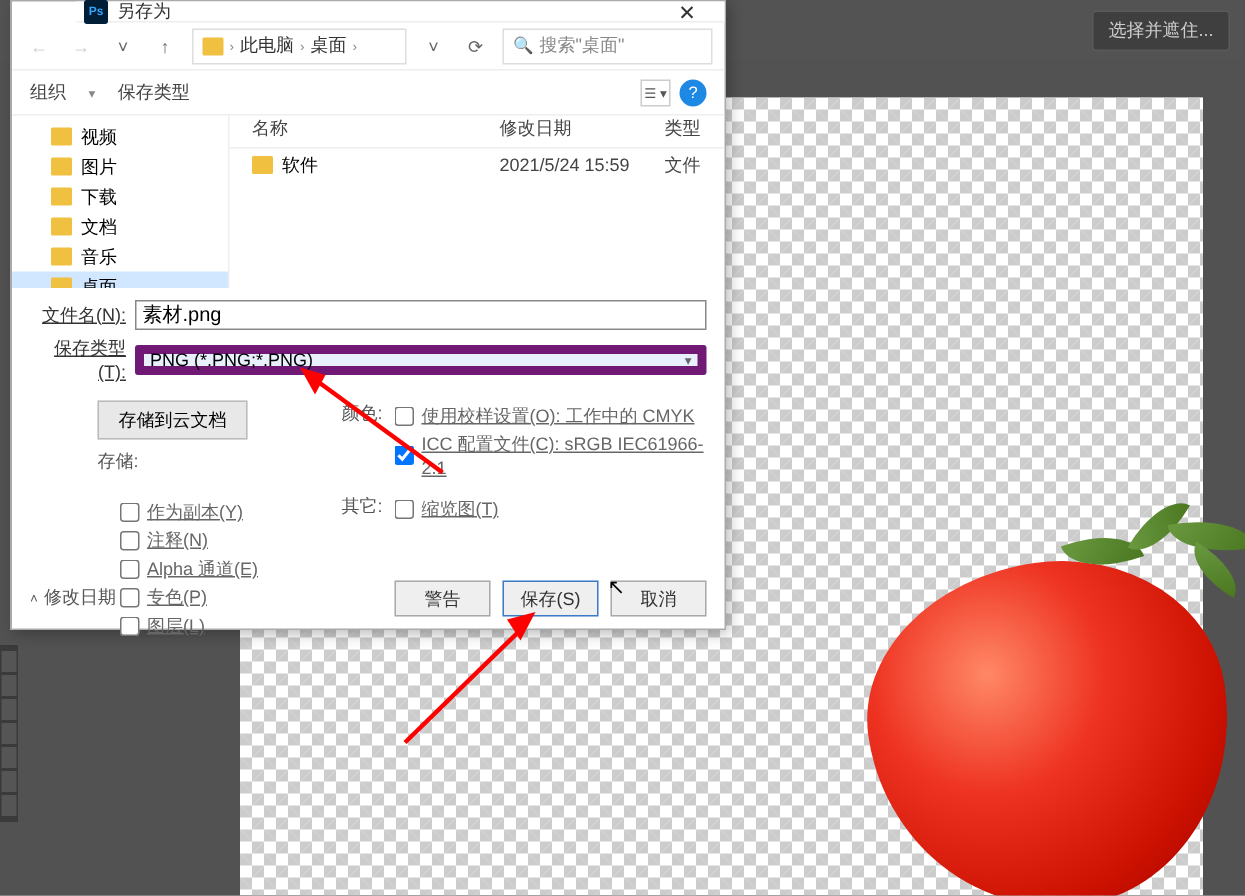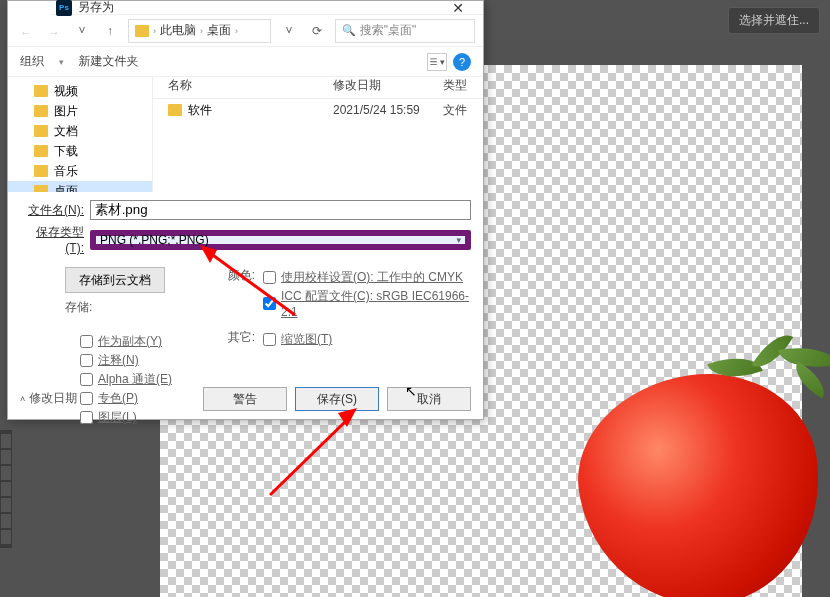--- a/index.html
+++ b/index.html
@@ -97,21 +97,21 @@
     .option-label { color: #555; margin-bottom: 17px; padding-left: 45px; }
     .checkbox-row { display: flex; align-items: center; gap: 5px; margin: 2px 0 2px 60px; color: #666; text-decoration: underline; }
     .checkbox-row input { margin: 0; }
     .options-right { flex: 1; }
     .right-group { display: flex; gap: 8px; margin-bottom: 4px; }
     .right-label { width: 30px; text-align: right; color: #555; }
     .right-opts { flex: 1; }
     .right-opts .checkbox-row { margin-left: 0; }
     
     .button-row { position: absolute; bottom: 8px; right: 12px; display: flex; gap: 8px; }
-    .button-row .btn { width: 84px; height: 24px; border: 1px solid #aaa; background: #efefef; display: flex; align-items: center; justify-content: center; color: #333; }
+    .button-row .btn { width: 64px; height: 24px; border: 1px solid #aaa; background: #efefef; display: flex; align-items: center; justify-content: center; color: #333; }
     .button-row .btn.primary { border: 1px solid #3a7ac7; }
     
     .hide-ext { position: absolute; bottom: 12px; left: 12px; display: flex; align-items: center; gap: 4px; color: #555; }
     .hide-ext .chev-r { font-size: 9px; }
     
     
     .arrow { position: absolute; pointer-events: none; }
     .arrow svg { overflow: visible; }
     
     
@@ -178,21 +178,21 @@
     <div class="nav-btn">⟳</div>
     <div class="search-box">
       <span class="search-ico">🔍</span>
       <span>搜索"桌面"</span>
     </div>
   </div>
 
   <div class="toolbar-row">
     <span class="link">组织</span>
     <span style="color:#888;font-size:9px">▾</span>
-    <span class="link">新建文件夹</span>
+    <span class="link">保存类型</span>
     <div class="right">
       <div class="view-btn">☰ ▾</div>
       <div class="help-btn">?</div>
     </div>
   </div>
 
   <div class="file-browser">
     <div class="sidebar">
       <div class="sidebar-item">
           <span class="tree-toggle"></span>
@@ -200,26 +200,26 @@
           <span>视频</span>
         </div>
       <div class="sidebar-item">
           <span class="tree-toggle"></span>
           <div class="item-ico"></div>
           <span>图片</span>
         </div>
       <div class="sidebar-item">
           <span class="tree-toggle"></span>
           <div class="item-ico"></div>
+          <span>下载</span>
+        </div>
+      <div class="sidebar-item">
+          <span class="tree-toggle"></span>
+          <div class="item-ico"></div>
           <span>文档</span>
-        </div>
-      <div class="sidebar-item">
-          <span class="tree-toggle"></span>
-          <div class="item-ico"></div>
-          <span>下载</span>
         </div>
       <div class="sidebar-item">
           <span class="tree-toggle"></span>
           <div class="item-ico"></div>
           <span>音乐</span>
         </div>
       <div class="sidebar-item selected">
           <span class="tree-toggle"></span>
           <div class="item-ico"></div>
           <span>桌面</span>

